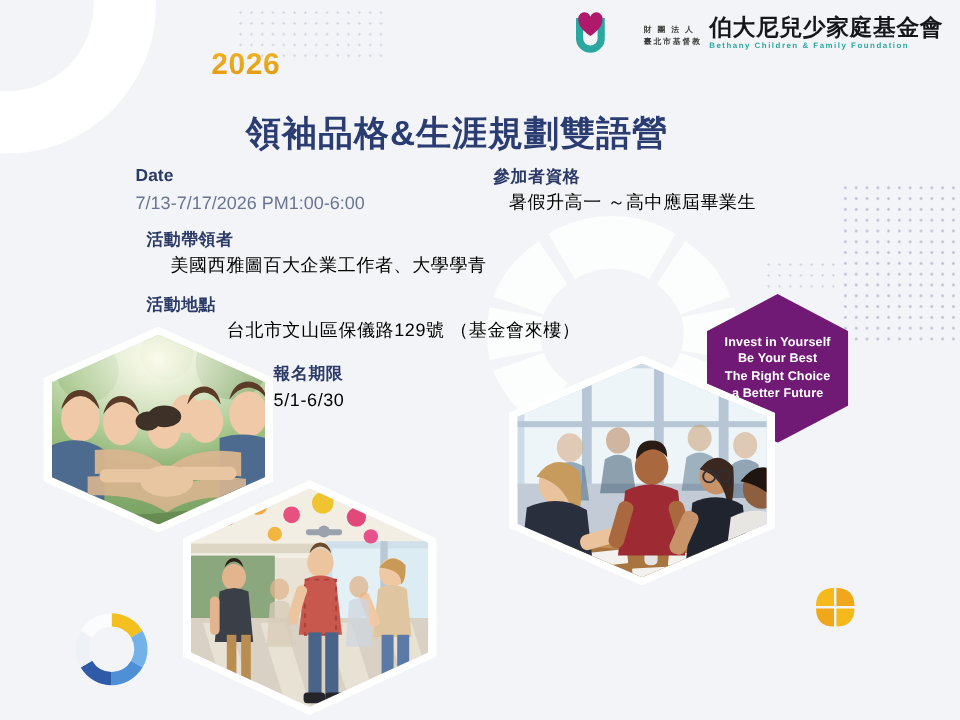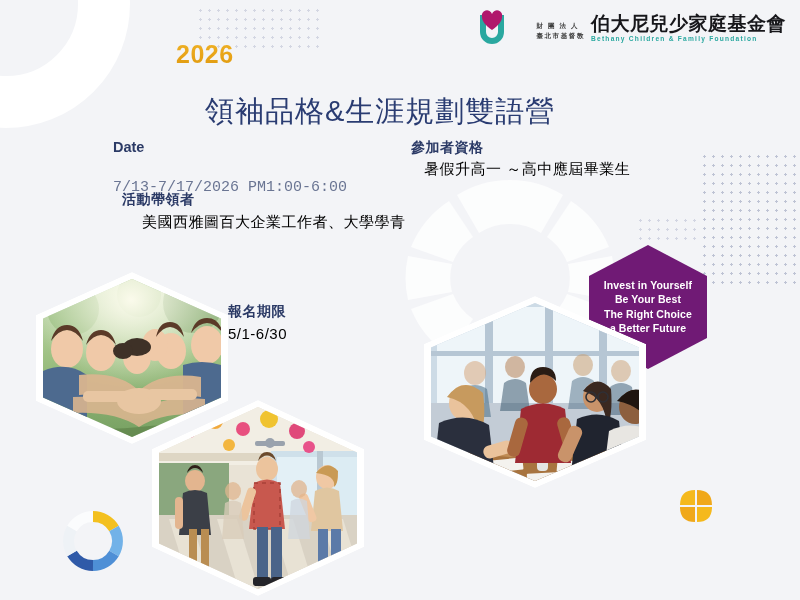--- a/index.html
+++ b/index.html
@@ -52,32 +52,32 @@
     font-size:25px; font-weight:700; letter-spacing:.5px;
     background:linear-gradient(180deg,#f0b429 0%,#e8a317 55%,#dd9a10 100%);
     -webkit-background-clip:text; background-clip:text; color:transparent;
   }
   .title-en {
     position:absolute; left:176px; top:70px;
     font-size:17.5px; font-weight:700; color:#3a4a7a; letter-spacing:.1px;
   }
   .title-cn {
     position:absolute; left:205px; top:92px;
-    font-size:29px; font-weight:400; color:#2a3c72; letter-spacing:1px;text-align:right;
+    font-size:29px; font-weight:700; color:#2a3c72; letter-spacing:1px;text-align:right;
   }
 
   
   .info { position:absolute; }
   .info .lbl { font-size:14.5px; font-weight:700; color:#2b3a66; line-height:1.3; }
   .info .val { font-size:15px; color:#6a7593; line-height:1.35; white-space:nowrap; }
   .info.cn .lbl { font-size:14px; letter-spacing:.5px; }
   .info.cn .val { color:#000000; letter-spacing:.5px; }
 
   #info-date     { left:113px; top:138px; }
-  #info-date .val{ margin-top:21px;font-family:Liberation Mono, monospace; }
+  #info-date .val{ margin-top:3px; }
   #info-qual     { left:411px; top:138px; }
   #info-qual .val{ margin-top:3px; margin-left:13px; }
   #info-leader   { left:122px; top:190px; }
   #info-leader .val { margin-top:4px; margin-left:20px; }
   #info-place    { left:122px; top:244px; }
   #info-place .val  { margin-top:4px; margin-left:67px; }
   #info-deadline { left:228px; top:302px; }
   #info-deadline .val { margin-top:4px; }
 
   
@@ -165,20 +165,24 @@
   <div class="info cn" id="info-qual">
     <div class="lbl">參加者資格</div>
     <div class="val">暑假升高一 ～高中應屆畢業生</div>
   </div>
 
   <div class="info cn" id="info-leader">
     <div class="lbl">活動帶領者</div>
     <div class="val">美國西雅圖百大企業工作者、大學學青</div>
   </div>
 
+  <div class="info cn" id="info-place">
+    <div class="lbl">活動地點</div>
+    <div class="val">台北市文山區保儀路129號 （基金會來樓）</div>
+  </div>
 
   <div class="info cn" id="info-deadline">
     <div class="lbl">報名期限</div>
     <div class="val">5/1-6/30</div>
   </div>
 
   <div class="hex-badge">
     <span>Invest in Yourself</span>
     <span>Be Your Best</span>
     <span>The Right Choice</span>

